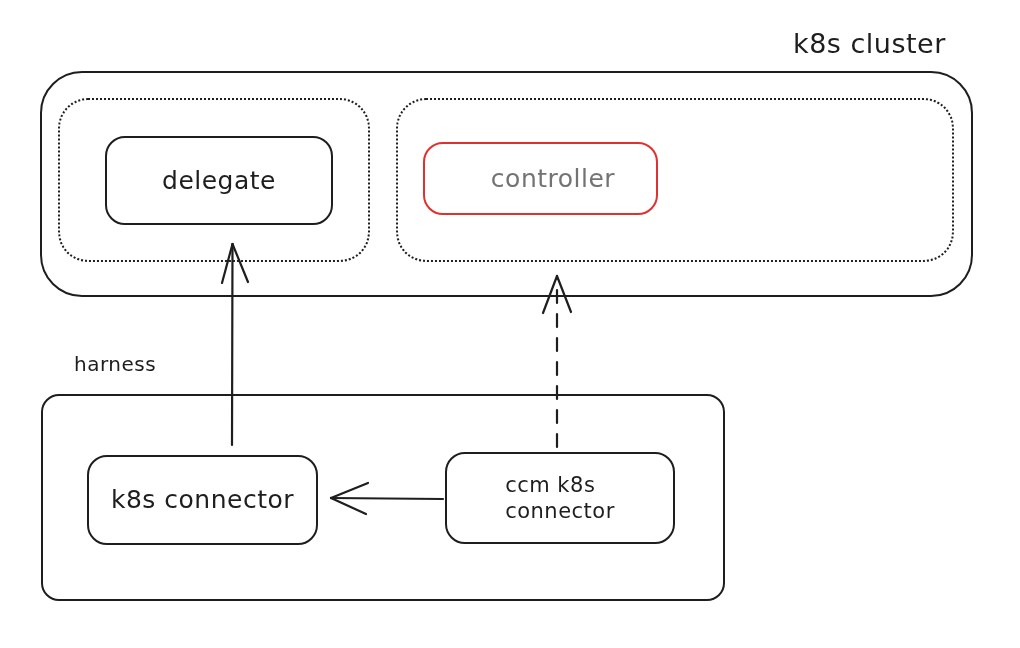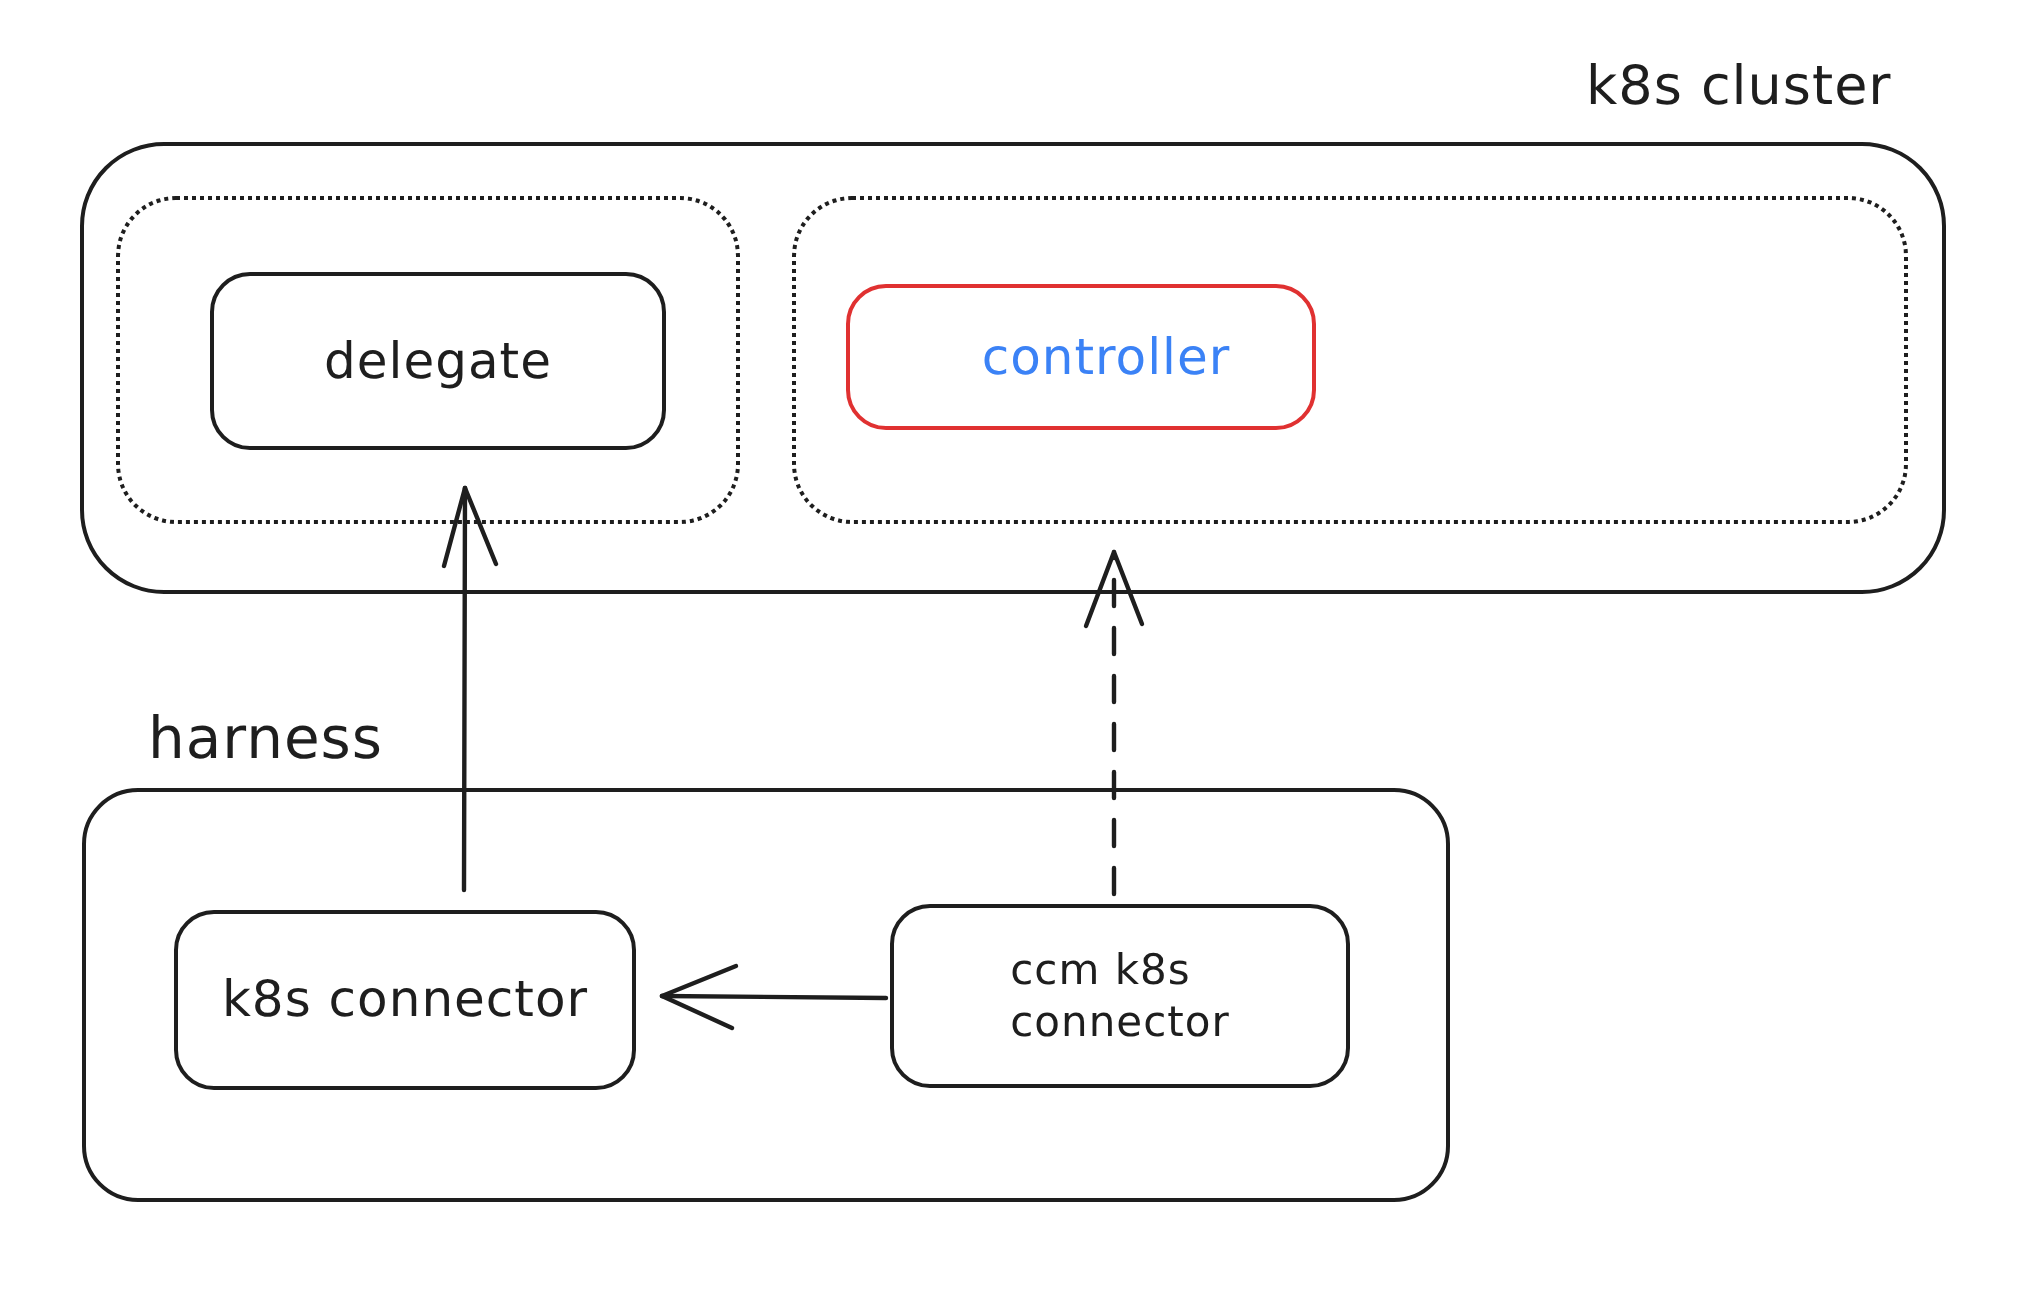--- a/index.html
+++ b/index.html
@@ -2,21 +2,21 @@
 <html><head>
 <meta charset="utf-8">
 <style>
   * { margin: 0; padding: 0; box-sizing: border-box; }
   html, body { width: 1020px; height: 648px; background: #ffffff; }
   body { font-family: "DejaVu Sans", "Liberation Sans", sans-serif; color: #1e1e1e; }
   .canvas { position: relative; width: 1005px; height: 648px; background: #ffffff; overflow: hidden; }
 
   .group-label {
     position: absolute;
-    font-size: 29px;
+    font-size: 20px;
     letter-spacing: 0.5px;
     color: #1e1e1e;
     white-space: nowrap;
   }
 
   .container-box {
     position: absolute;
     border: 2.2px solid #1e1e1e;
     border-radius: 42px;
     background: transparent;
@@ -39,21 +39,21 @@
     justify-content: center;
     text-align: left;
   }
   .node .node-label {
     font-size: 25px;
     letter-spacing: 0.5px;
     line-height: 1.25;
     white-space: pre-line;
   }
   .node.red { border-color: #e03131; }
-  .node.red .node-label { color: #3b82f6; margin-left: 25px; }
+  .node.red .node-label { color: #737373; margin-left: 25px; }
 
   .arrow-layer {
     position: absolute;
     left: 0; top: 0;
     width: 1020px; height: 648px;
     pointer-events: none;
   }
   .arrow-layer path, .arrow-layer line {
     stroke: #1e1e1e;
     stroke-width: 2.2;
@@ -80,21 +80,21 @@
 
     <div class="dotted-box" style="left:354px; top:25px; width:558px; height:164px;">
       <div class="node red" style="left:25px; top:42px; width:235px; height:73px;">
         <span class="node-label">controller</span>
       </div>
     </div>
   </div>
 
   <div class="group-label" style="left:74px; top:352px;">harness</div>
 
-  <div class="container-box" style="left:41px; top:394px; width:684px; height:207px; border-radius:28px;">
+  <div class="container-box" style="left:41px; top:394px; width:684px; height:207px; border-radius:18px;">
 
     <div class="node" style="left:44px; top:59px; width:231px; height:90px;">
       <span class="node-label">k8s connector</span>
     </div>
 
     <div class="node" style="left:402px; top:56px; width:230px; height:92px;">
       <span class="node-label" style="font-size:21px;">ccm k8s
 connector</span>
     </div>
   </div>

